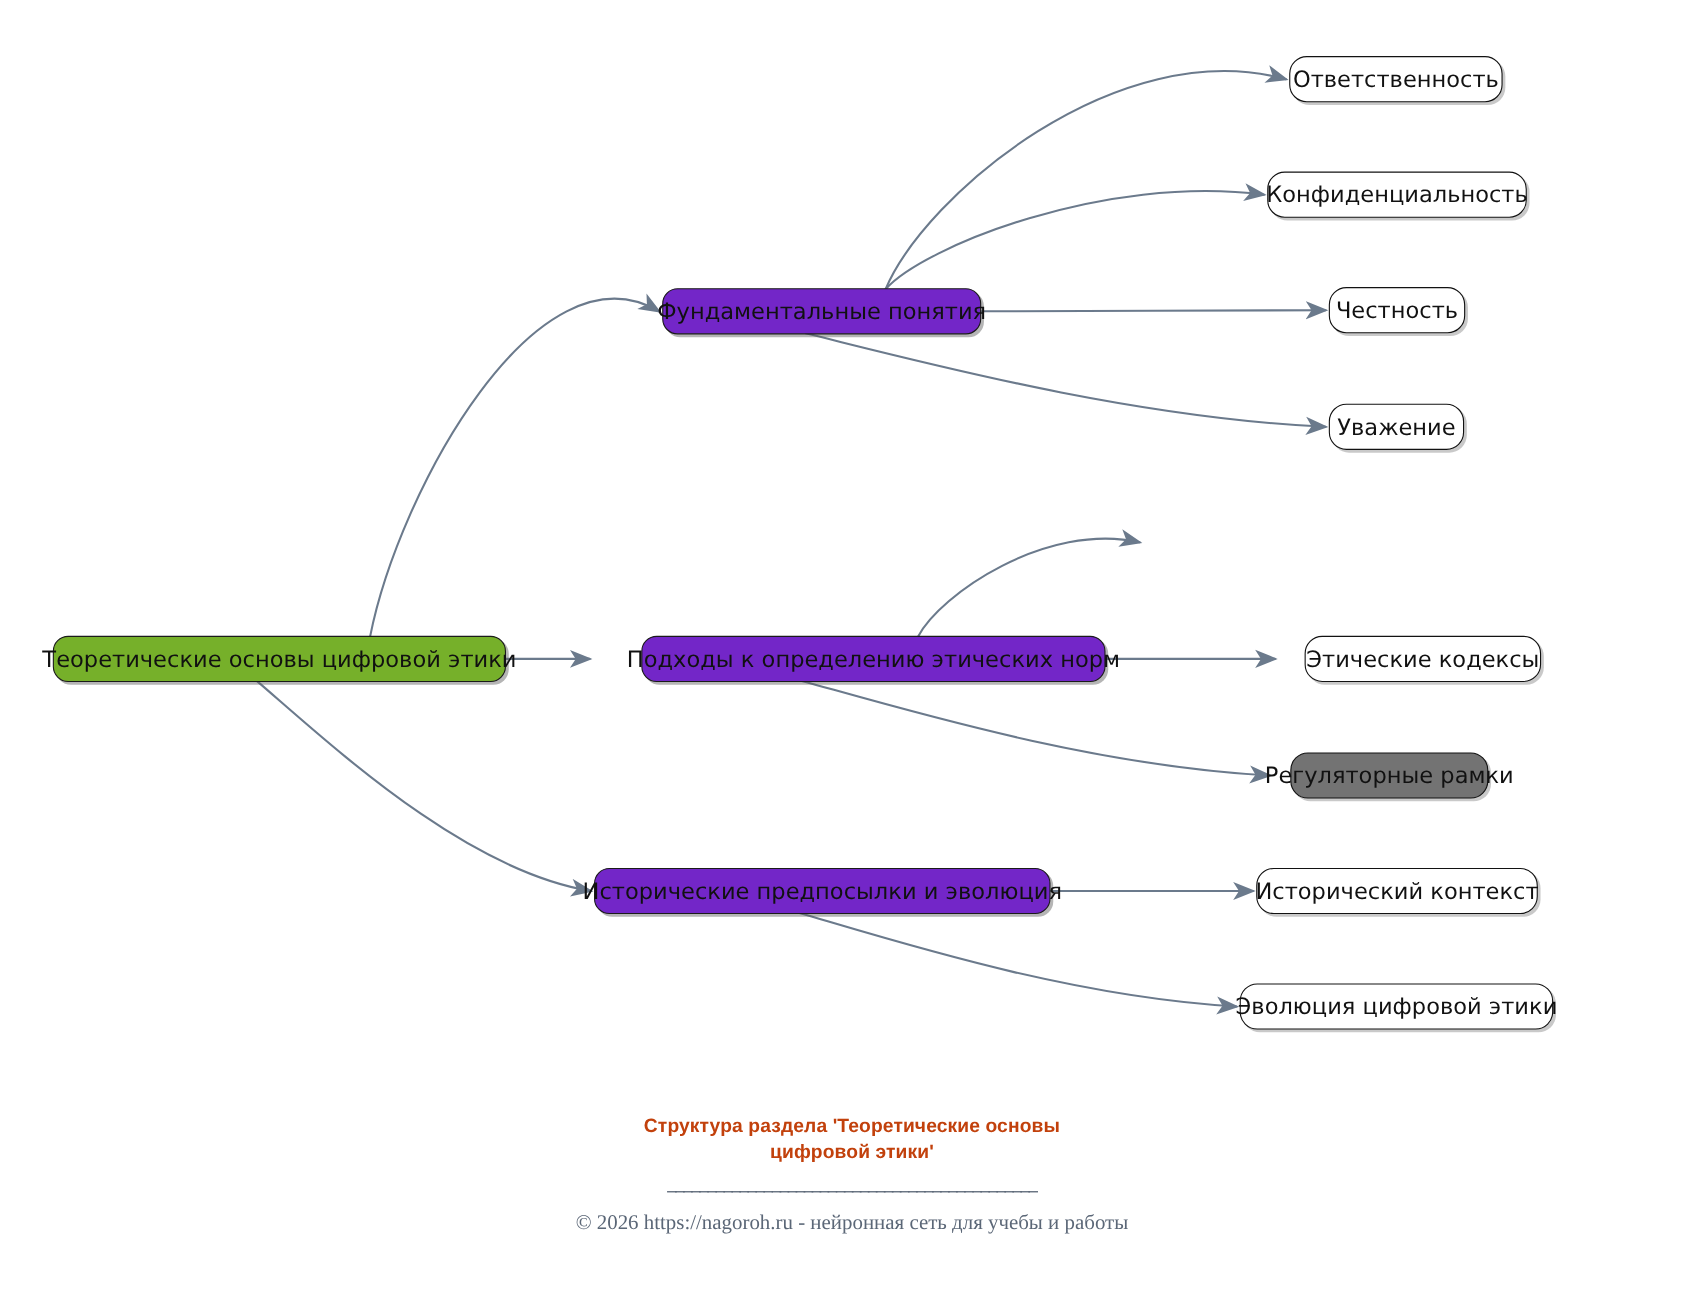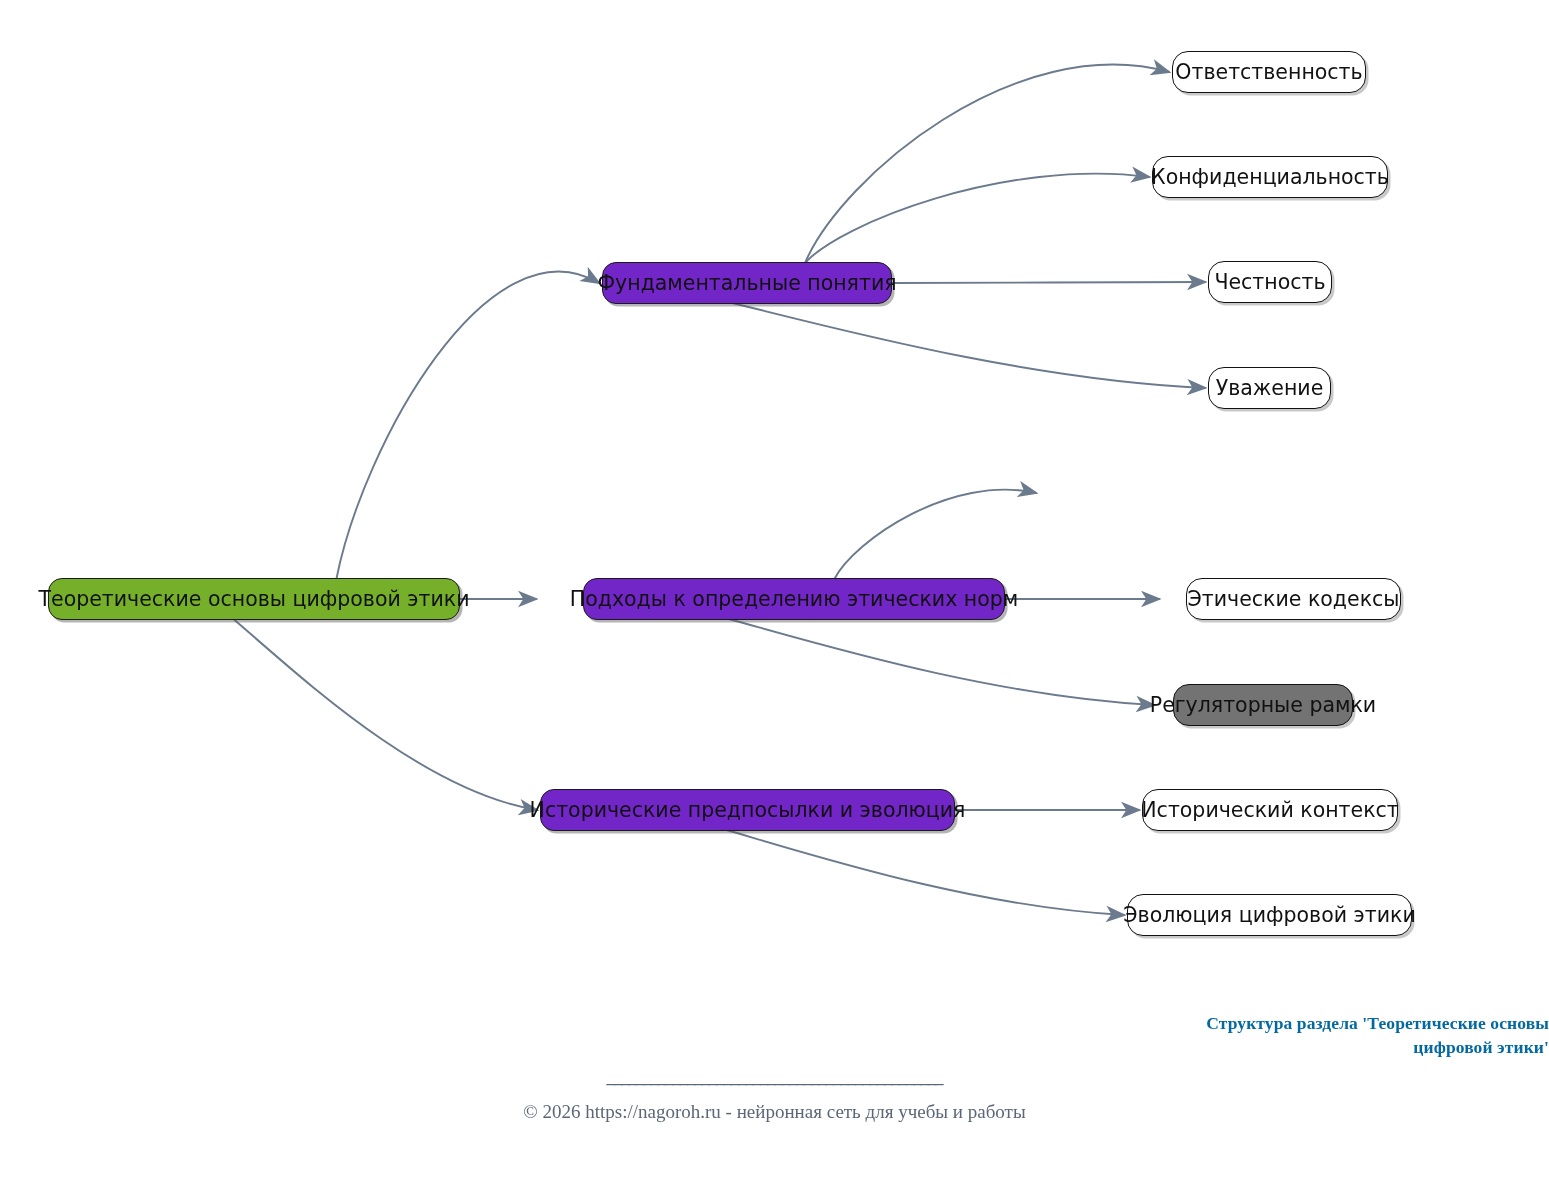--- a/index.html
+++ b/index.html
@@ -64,27 +64,26 @@
     box-shadow: 2.5px 2.5px 0 0 rgba(120,120,120,0.40);
   }
   #footer {
     position: absolute;
     left: 0;
     top: 1012px;
     width: 1549px;
     text-align: center;
   }
   .footer-title {
-    font-family: Liberation Serif, serif;
+    font-family: Liberation Sans, sans-serif;
     font-size: 17.5px;
     font-weight: bold;
-    color: #0369a1;
+    color: #c2410c;
     line-height: 1.35;
     letter-spacing: 0.1px;
-    text-align: right;
   }
   .footer-rule {
     margin-top: 6px;
     font-size: 17px;
     color: #5b6777;
     letter-spacing: -1.2px;
     font-family: "DejaVu Sans", sans-serif;
     overflow: hidden;
     white-space: nowrap;
     height: 26px;

